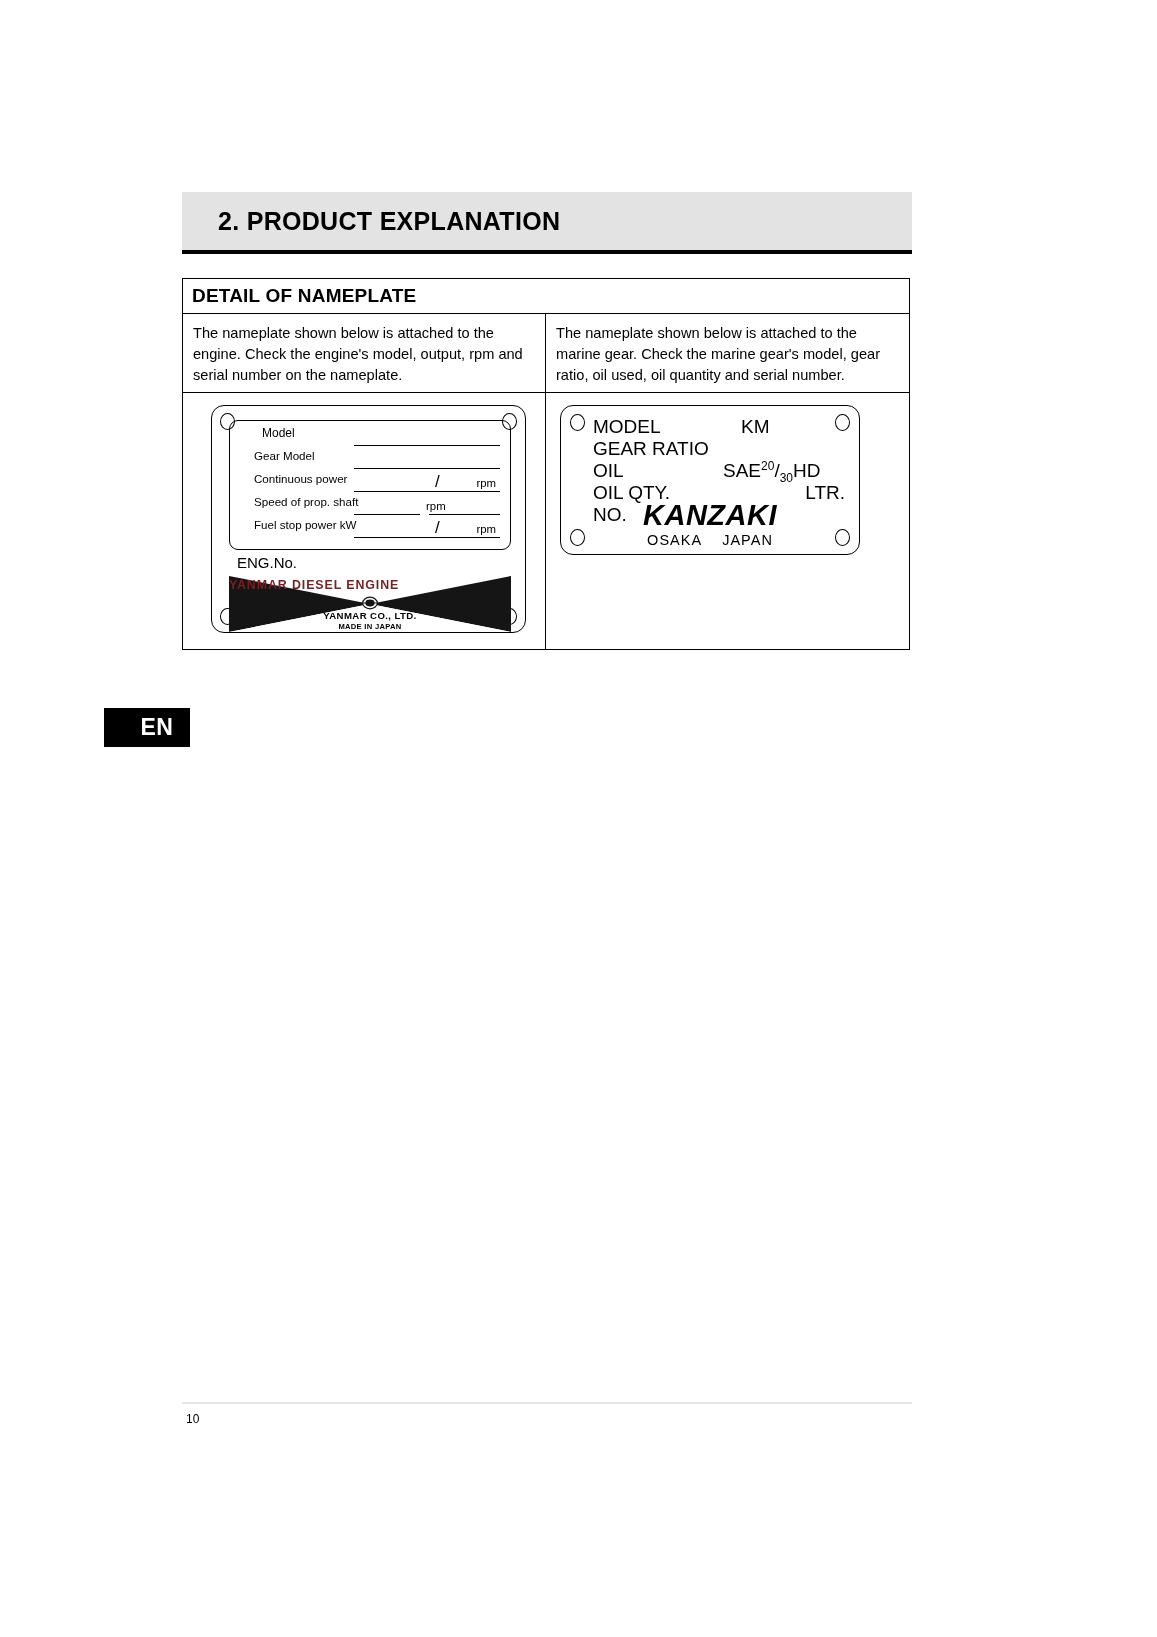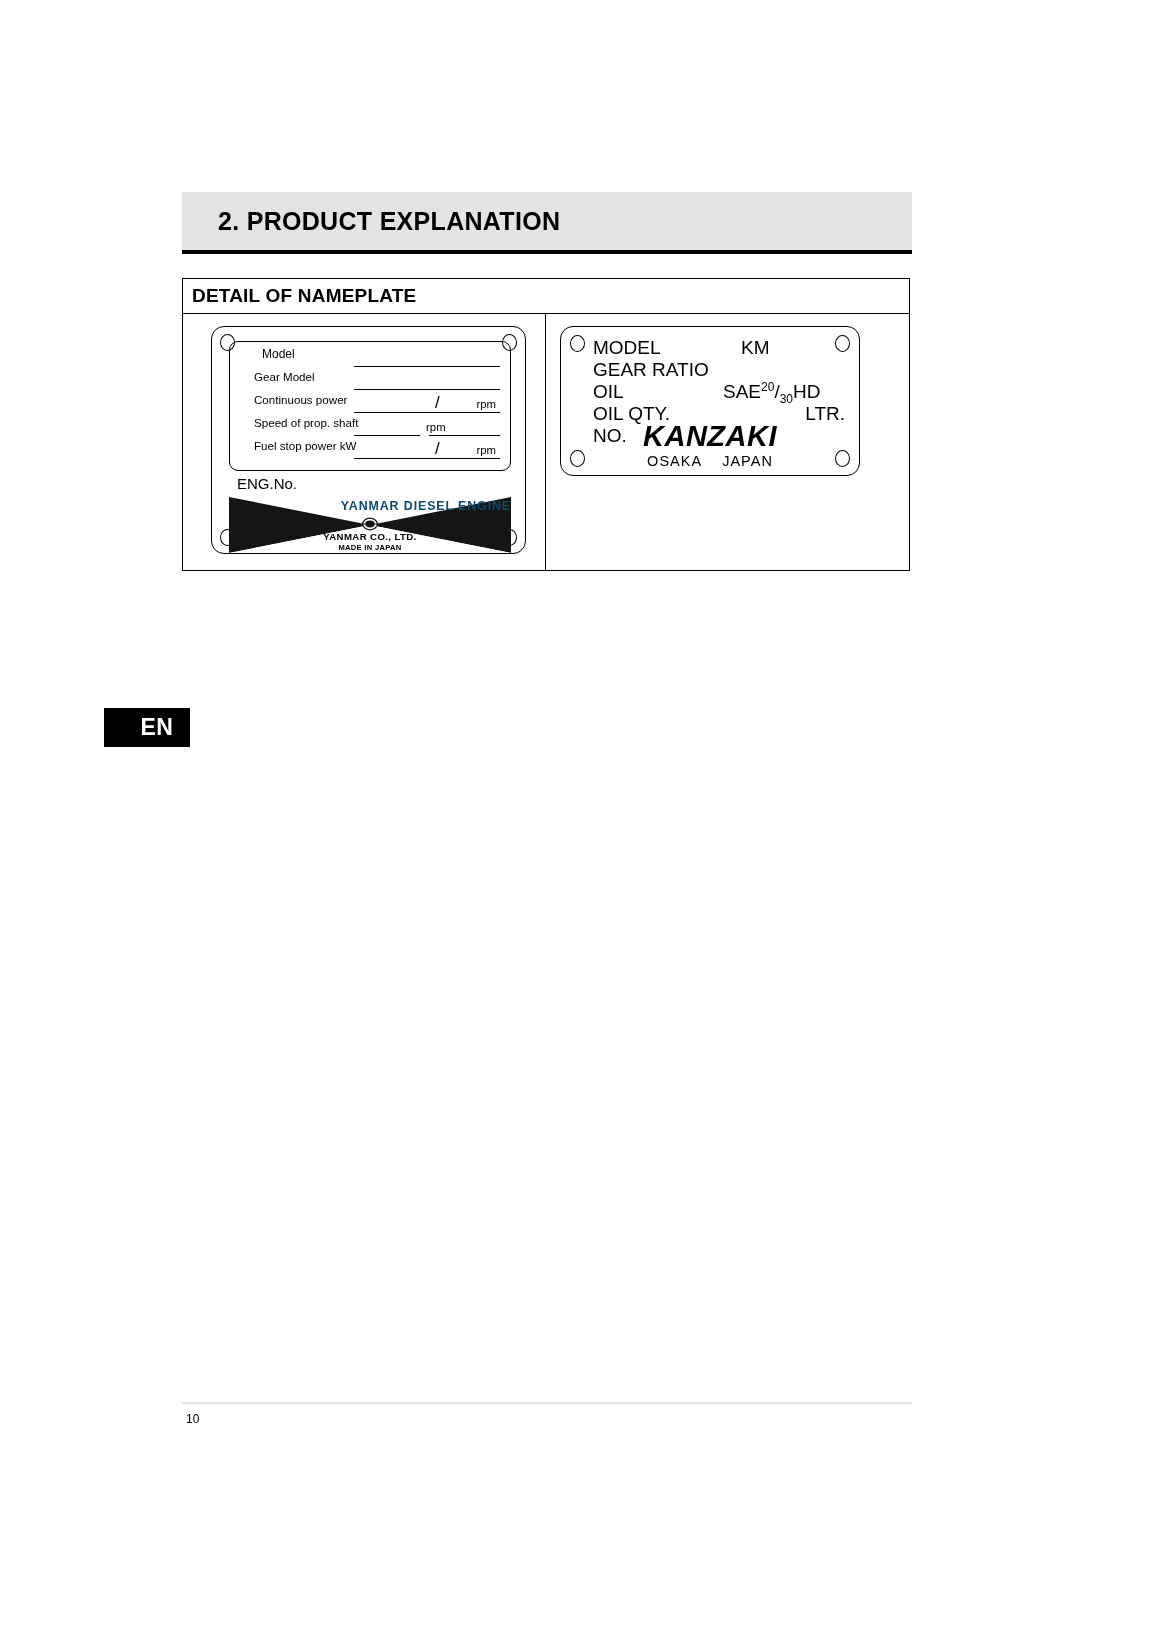--- a/index.html
+++ b/index.html
@@ -177,26 +177,26 @@
     left: 0;
     top: 0;
     width: 100%;
     height: 100%;
   }
   .yanmar-title {
     position: absolute;
     left: 0;
     top: 2px;
     width: 100%;
-    text-align: right;
+    text-align: left;
     font-size: 12.4px;
     font-weight: bold;
     letter-spacing: 0.9px;
     z-index: 3;
-    color: #0c4a6e;
+    color: #7f1d1d;
   }
   .yanmar-company {
     position: absolute;
     left: 0;
     bottom: 11px;
     width: 100%;
     text-align: center;
     font-size: 9.6px;
     font-weight: bold;
     letter-spacing: 0.4px;
@@ -319,20 +319,21 @@
 </div>
 
 <div class="nameplate-table">
 
   <div class="section-title-row">
     <div class="section-title">DETAIL OF NAMEPLATE</div>
   </div>
 
   <div class="cols">
     <div class="col col-left">
+      <div class="col-intro">The nameplate shown below is attached to the engine. Check the engine's model, output, rpm and serial number on the nameplate.</div>
       <div class="col-figure">
 
         <div class="plate" id="engine-plate">
           <div class="screw" style="left:8px;top:7px;"></div>
           <div class="screw" style="right:8px;top:7px;"></div>
           <div class="screw" style="left:8px;bottom:7px;"></div>
           <div class="screw" style="right:8px;bottom:7px;"></div>
 
           <div class="eng-inner">
 
@@ -385,20 +386,21 @@
             </svg>
             <div class="yanmar-company">YANMAR  CO., LTD.</div>
             <div class="yanmar-made">MADE IN JAPAN</div>
           </div>
         </div>
 
       </div>
     </div>
 
     <div class="col col-right">
+      <div class="col-intro">The nameplate shown below is attached to the marine gear. Check the marine gear's model, gear ratio, oil used, oil quantity and serial number.</div>
       <div class="col-figure">
 
         <div class="plate" id="kanzaki-plate">
           <div class="screw" style="left:9px;top:8px;"></div>
           <div class="screw" style="right:9px;top:8px;"></div>
           <div class="screw" style="left:9px;bottom:8px;"></div>
           <div class="screw" style="right:9px;bottom:8px;"></div>
 
           <div class="kz-lines">
             <div class="kz-row">

